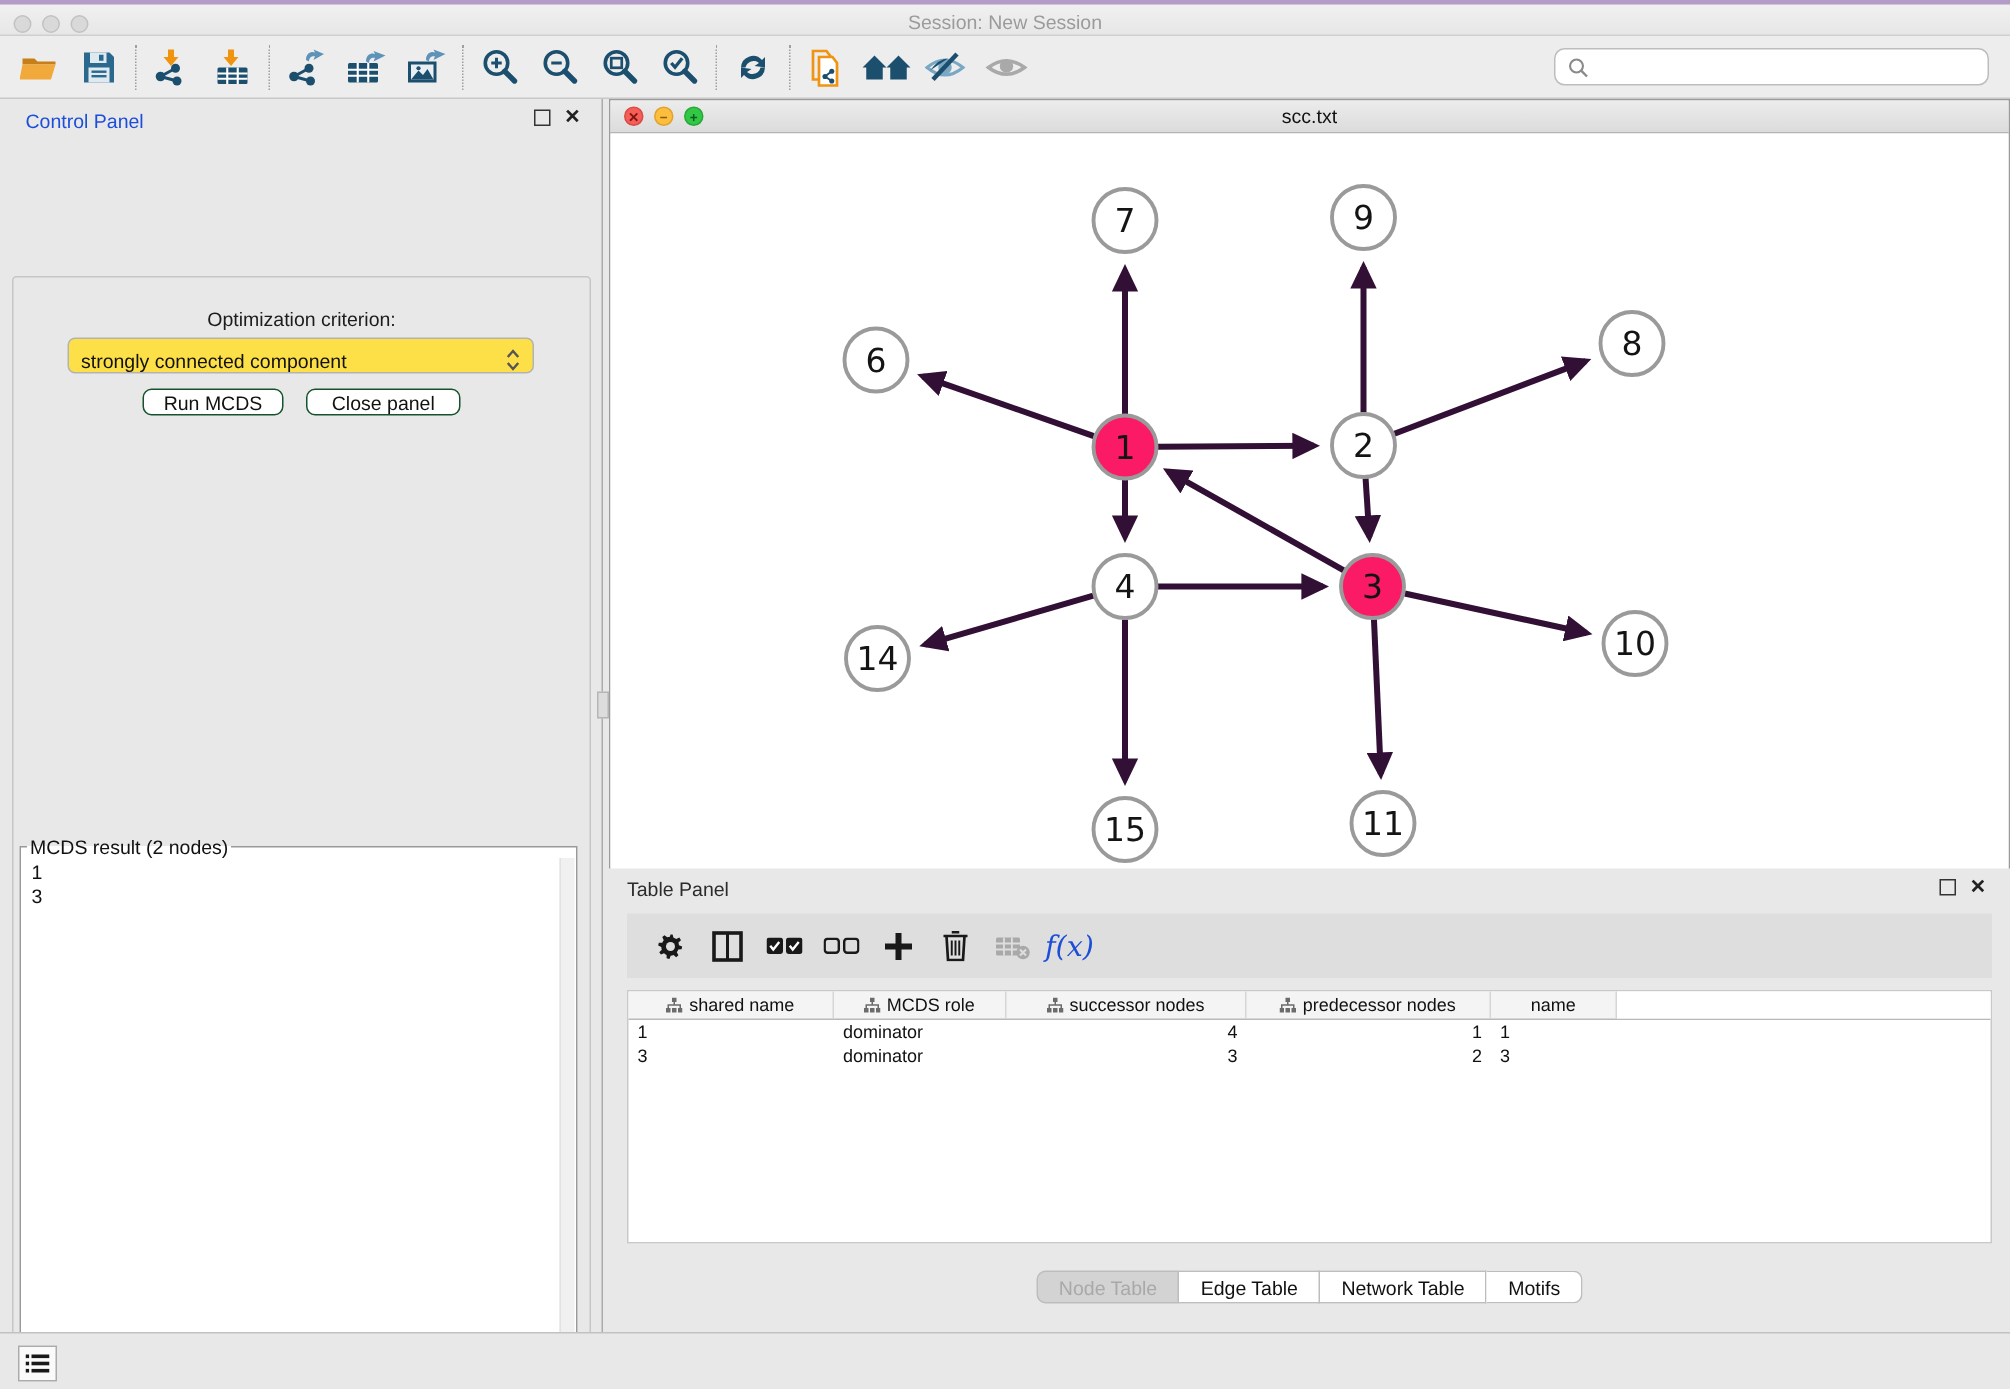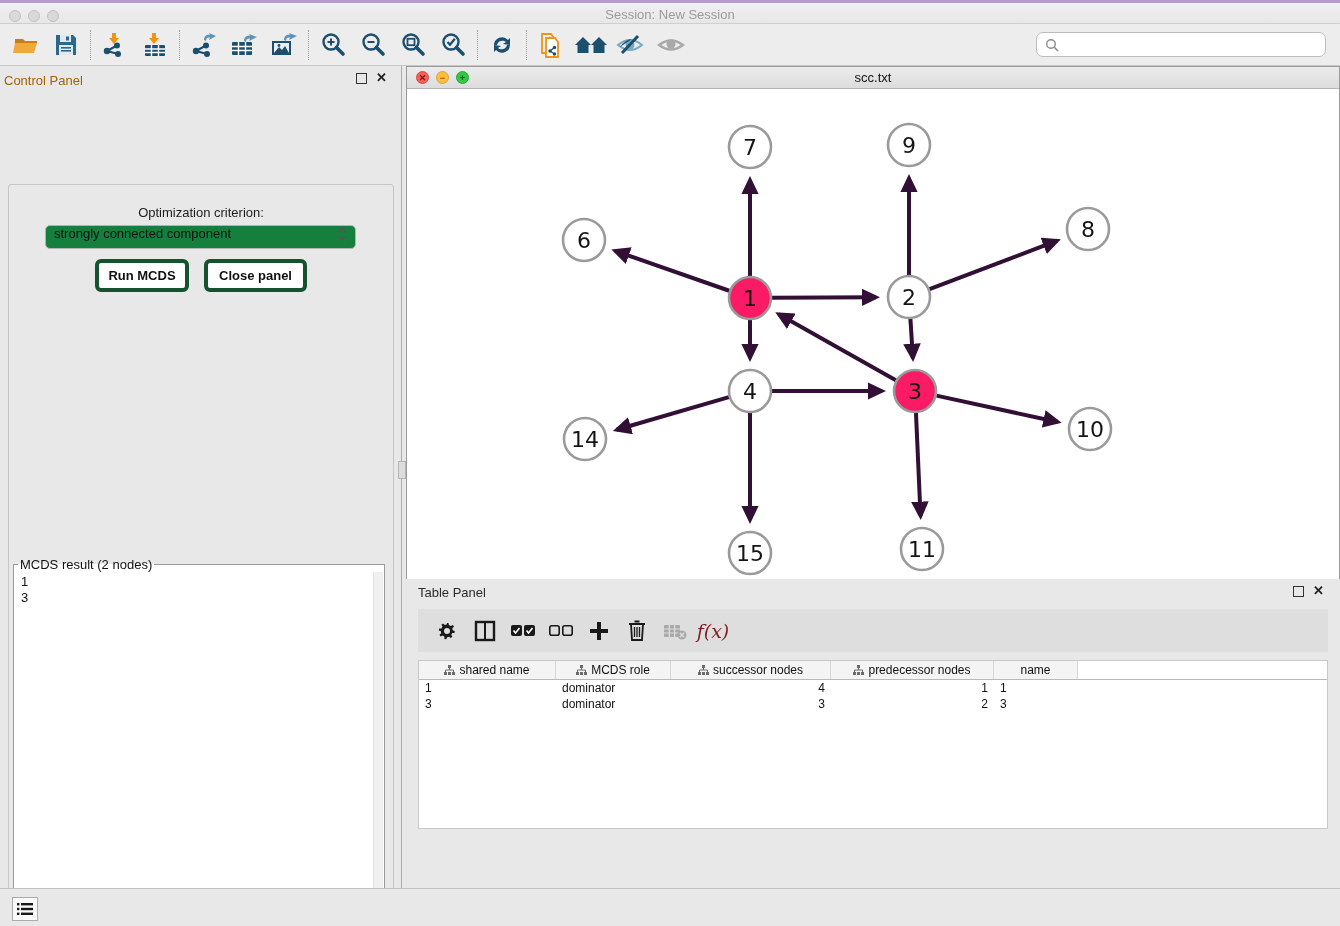--- a/index.html
+++ b/index.html
@@ -23,38 +23,38 @@
   .search-box { position:absolute; right:14px; top:8px; width:290px; height:25px;
     background:#fff; border:1px solid #bdbdbd; border-radius:7px; display:flex; align-items:center;
     padding-left:8px; }
   .search-box input { border:none; outline:none; flex:1; font-size:13px; background:transparent;
     font-family:"Liberation Sans",sans-serif; }
 
   
   .control-panel { position:absolute; left:0; top:66px; width:402px; height:822px;
     background:#e8e8e8; border-right:1px solid #ababab; }
   .cp-header { position:absolute; left:0; top:0; width:100%; height:28px; }
-  .cp-title { position:absolute; left:4px; top:7px; font-size:13px; color:#a16207;text-align:center; }
+  .cp-title { position:absolute; left:17px; top:7px; font-size:13px; color:#1d4ed8;text-align:center; }
   .panel-float { position:absolute; top:7px; width:11px; height:11px; border:1.5px solid #333; }
   .panel-close { position:absolute; top:5px; font-size:13px; font-weight:bold; color:#222; line-height:14px; }
   .cp-tabs { position:absolute; left:77px; top:96px; height:23px; display:flex; }
   .cp-tab { height:23px; padding:0 14px; font-size:13px; background:#fff; color:#111;
     border:1px solid #c4c4c4; border-left:none; display:flex; align-items:center; }
   .cp-tab:first-child { border-left:1px solid #c4c4c4; border-radius:4px 0 0 4px; }
   .cp-tab:last-child { border-radius:0 6px 6px 0; }
   .cp-tab.active { background:#e2e2e2; color:#b9b9b9; }
   .cp-content { position:absolute; left:8px; top:118px; width:386px; height:762px;
     border:1px solid #c6c6c6; border-radius:3px; background:#e8e8e8; }
   .opt-label { position:absolute; left:0; right:0; top:20px; text-align:center; font-size:13px; color:#1c1c1c; }
-  .cp-select { position:absolute; left:36px; top:40px; width:311px; height:24px; background:#15803d;
-    border:1px solid #b3b3b3; border-radius:5px; font-size:13px; display:flex; align-items:flex-start;
+  .cp-select { position:absolute; left:36px; top:40px; width:311px; height:24px; background:#fde047;
+    border:1px solid #b3b3b3; border-radius:5px; font-size:13px; display:flex; align-items:flex-end;
     padding:0 8px; color:#111; }
   .cp-select .val { flex:1; }
-  .cp-btn { position:absolute; top:74px; height:33px; background:#fff; border:4px solid #14532d;
-    border-radius:6px; font-size:13px; color:#111; display:flex; align-items:center; justify-content:center;font-weight:bold; }
+  .cp-btn { position:absolute; top:74px; height:18px; background:#fff; border:1px solid #14532d;
+    border-radius:6px; font-size:13px; color:#111; display:flex; align-items:center; justify-content:center; }
   .mcds-fieldset { position:absolute; left:4px; top:372px; width:372px; height:382px;
     border:1px solid #9a9a9a; background:#fff; }
   .mcds-fieldset legend { font-size:13px; color:#111; margin-left:4px; padding:0 2px; background:transparent; }
   .mcds-list { position:absolute; left:1px; top:0px; right:11px; bottom:1px; background:#fff;
     font-size:13px; color:#111; padding:2px 6px; line-height:16px; }
   .mcds-scroll { position:absolute; top:0; right:1px; width:10px; bottom:1px; background:#f0f0f0;
     border-left:1px solid #e2e2e2; }
 
   
   .net-window { position:absolute; left:406px; top:66px; width:934px; height:526px;
@@ -74,21 +74,21 @@
     background:#dcdcdc; border:1px solid #b5b5b5; }
   .grip-h { position:absolute; left:858px; top:588px; width:16px; height:7px;
     background:#dcdcdc; border:1px solid #b5b5b5; }
 
   
   .table-panel { position:absolute; left:406px; top:579px; width:934px; height:293px; background:#e8e8e8; }
   .tp-title { position:absolute; left:12px; top:6px; font-size:13px; color:#2b2b2b; }
   .tp-toolbar { position:absolute; left:12px; top:30px; width:910px; height:43px; background:#dedede;
     display:flex; align-items:center; padding-left:10px; }
   .tp-tool { width:38px; height:36px; display:flex; align-items:center; justify-content:center; }
-  .fx { font-family:"DejaVu Serif", serif; font-style:italic; font-size:19px; color:#7f1d1d; }
+  .fx { font-family:"DejaVu Serif", serif; font-style:italic; font-size:19px; color:#1d4ed8; }
   .node-table { position:absolute; left:12px; top:81px; width:910px; height:169px; background:#fff;
     border:1px solid #c9c9c9; font-size:12px; }
   .nt-header { display:flex; height:19px; border-bottom:1px solid #b9b9b9; background:#f4f4f4; }
   .nt-h-cell { display:flex; align-items:center; justify-content:center; gap:4px;
     border-right:1px solid #d6d6d6; font-size:12px; color:#111; }
   .nt-row { display:flex; height:16px; align-items:center; }
   .nt-cell { padding:0 6px; color:#111; }
   .nt-rest { flex:1; background:#fff; }
   .tp-tabs { position:absolute; left:0; right:0; top:268px; display:flex; justify-content:center; }
   .tp-tab { height:22px; padding:0 14px; font-size:13px; background:#fff; color:#111;
@@ -467,20 +467,26 @@
         <div class="nt-row">
           <div class="nt-cell" style="width: 137px; text-align: left;">3</div>
           <div class="nt-cell" style="width: 115px; text-align: left;">dominator</div>
           <div class="nt-cell" style="width: 160px; text-align: right;">3</div>
           <div class="nt-cell" style="width: 163px; text-align: right;">2</div>
           <div class="nt-cell" style="width: 84px; text-align: left;">3</div>
         </div>
       </div>
   </div>
 
+  <div class="tp-tabs" id="table-tabs">
+      <div class="tp-tab active">Node Table</div>
+      <div class="tp-tab">Edge Table</div>
+      <div class="tp-tab">Network Table</div>
+      <div class="tp-tab">Motifs</div>
+    </div>
 </div>
 
 <div class="status-bar">
   <div class="list-btn">
     <svg width="16" height="14" viewBox="0 0 16 14">
       <g fill="#191919">
         <rect x="0" y="1" width="2.4" height="2.4"></rect>
           <rect x="4" y="1" width="12" height="2.4"></rect>
         <rect x="0" y="5.8" width="2.4" height="2.4"></rect>
           <rect x="4" y="5.8" width="12" height="2.4"></rect>

